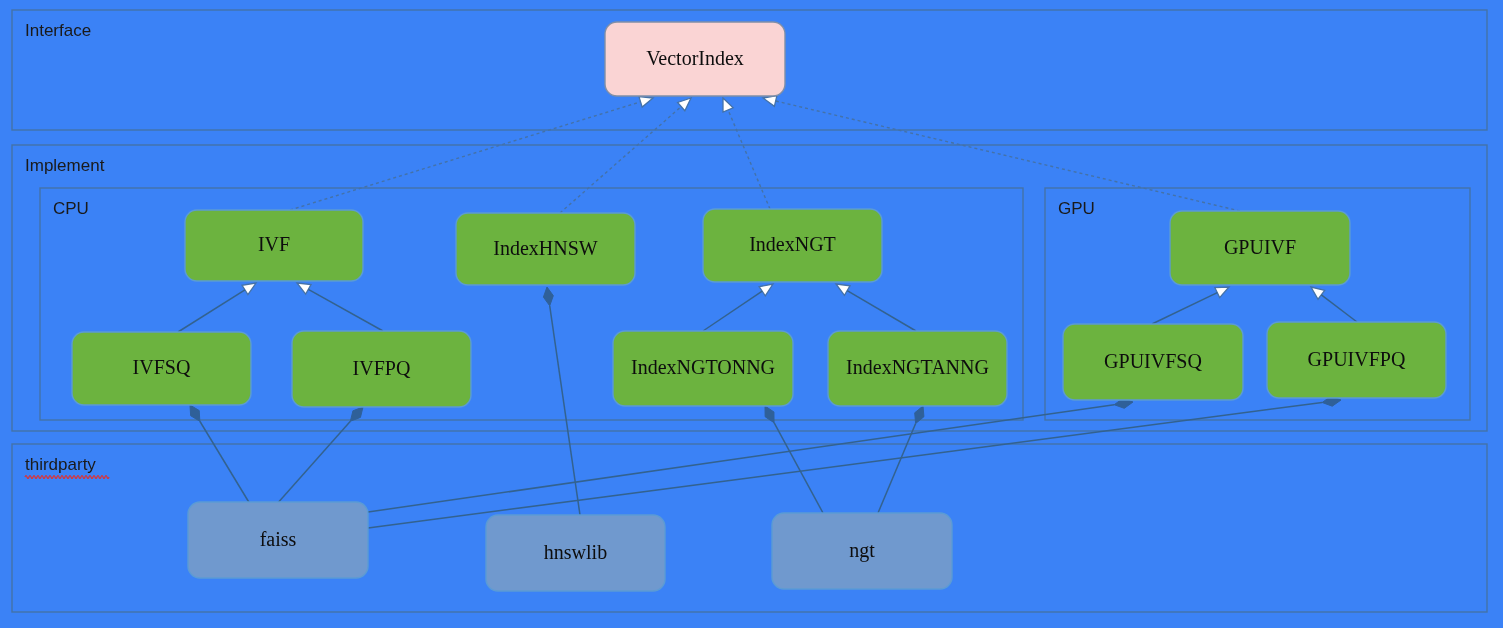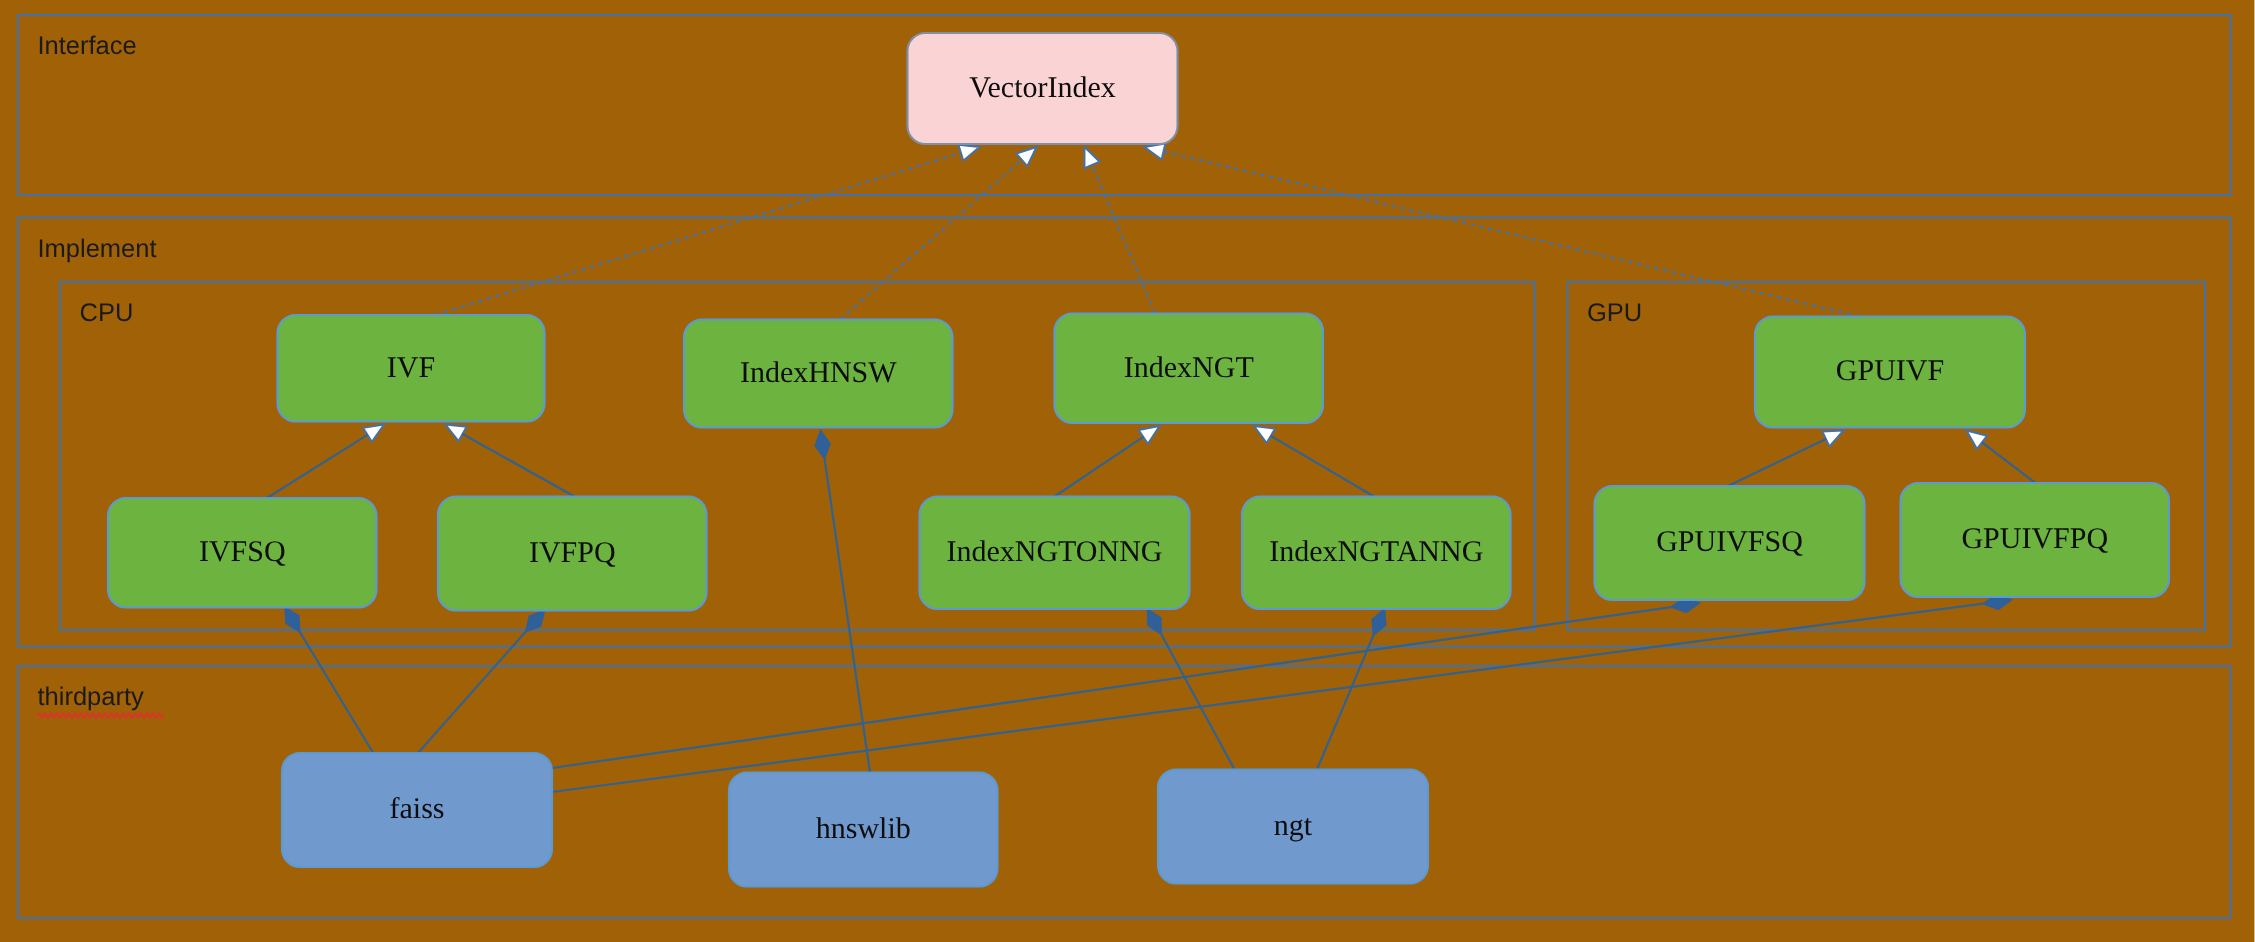--- a/index.html
+++ b/index.html
@@ -8,21 +8,21 @@
     background: #ffffff;
   }
   body {
     font-family: "Liberation Sans", sans-serif;
   }
   #diagram-root {
     position: relative;
     width: 1503px;
     height: 628px;
     overflow: hidden;
-    background: #a16207;
+    background: #3b82f6;
   }
   svg.diagram-svg {
     position: absolute;
     top: 0;
     left: 0;
     width: 1503px;
     height: 628px;
   }
   .container-rect {
     fill: none;

